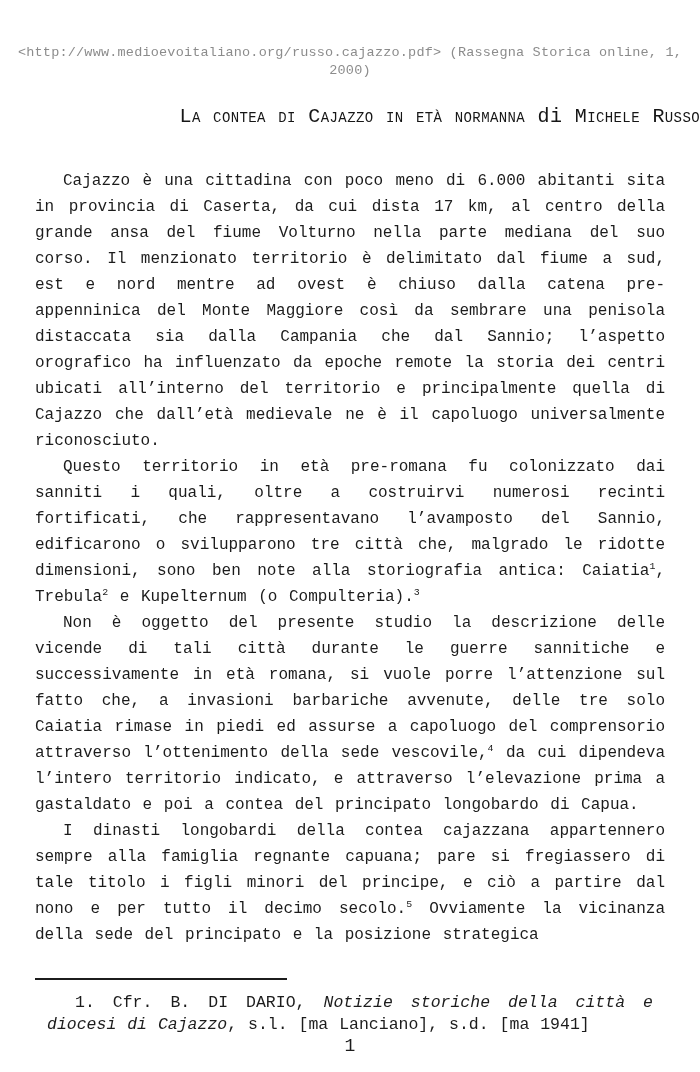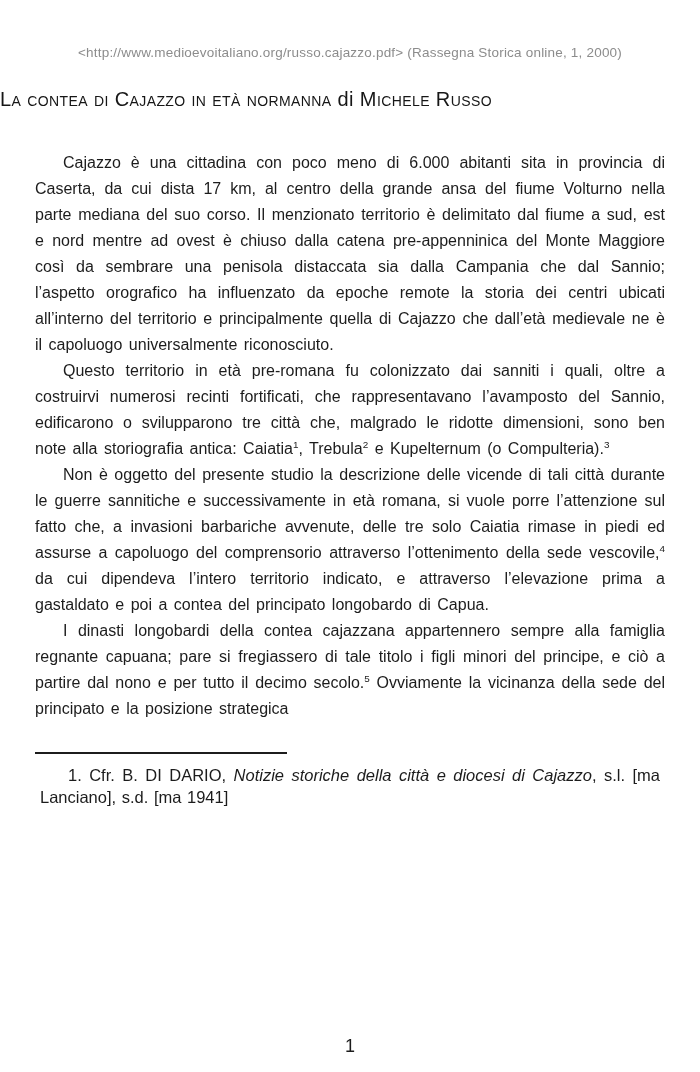--- a/index.html
+++ b/index.html
@@ -2,35 +2,35 @@
 <html><head>
 <meta charset="utf-8">
 <style>
   html, body { margin: 0; padding: 0; background: #e8e8e8; }
   .page {
     position: relative;
     width: 700px;
     height: 1072px;
     margin: 0 auto;
     background: #ffffff;
-    font-family: Liberation Sans, sans-serif;
+    font-family: Liberation Mono, monospace;
     color: #1c1c1c;
     overflow: hidden;
   }
   .header-citation {
     padding-top: 44px;
     text-align: center;
     font-size: 13.5px;
     line-height: 18px;
     color: #8c8c8c;
     letter-spacing: 0.2px;
   }
   .title {
     margin-top: 24px;
-    text-align: left;
+    text-align: right;
     font-size: 20px;
     line-height: 26px;
     letter-spacing: 0.4px;
     color: #161616;
   }
   .title .sc { font-variant: small-caps; }
   .body-text {
     margin: 38px 35px 0 35px;
     font-size: 16px;
     line-height: 26px;
@@ -53,21 +53,21 @@
     margin: 30px 0 10px 35px;
   }
   .footnotes {
     margin: 0 35px;
     font-size: 16.5px;
     line-height: 22px;
     text-align: justify;
     word-spacing: 1px;
   }
   .footnotes p {
-    margin: 5px;
+    margin: 12px;
     text-indent: 28px;
   }
   .page-number {
     position: absolute;
     left: 0;
     right: 0;
     top: 1036px;
     text-align: center;
     font-size: 18px;
     color: #1c1c1c;

